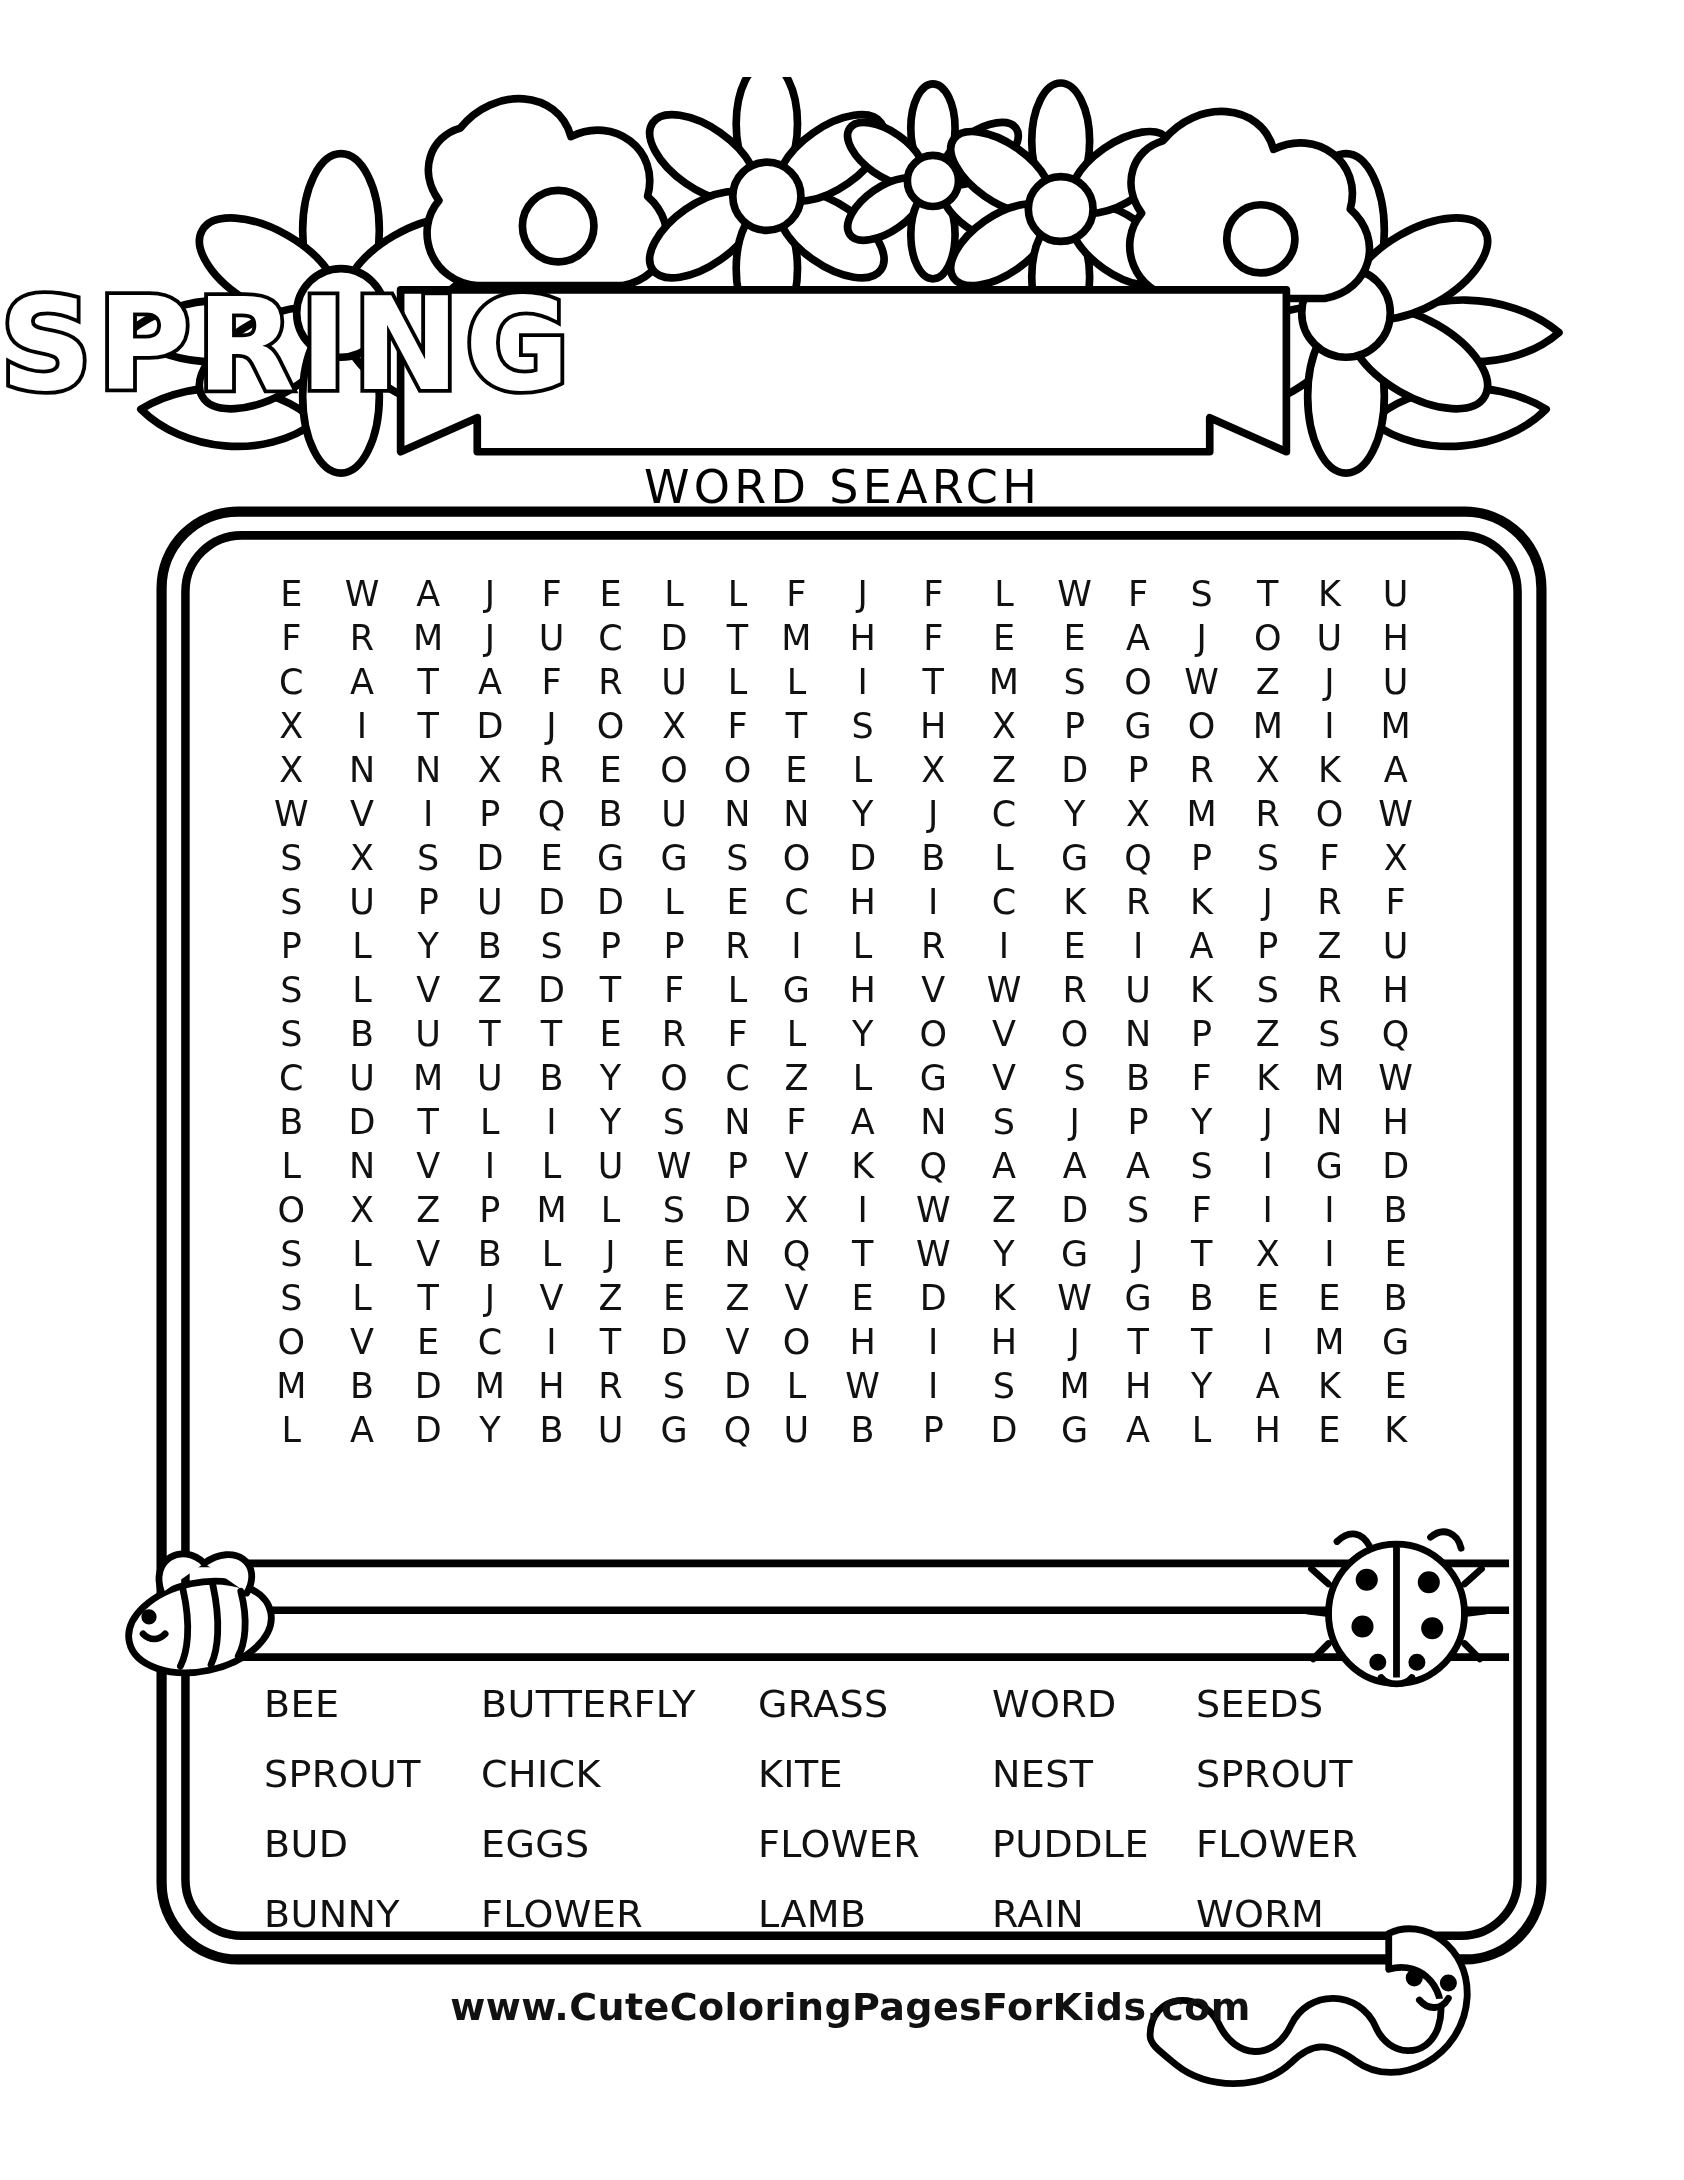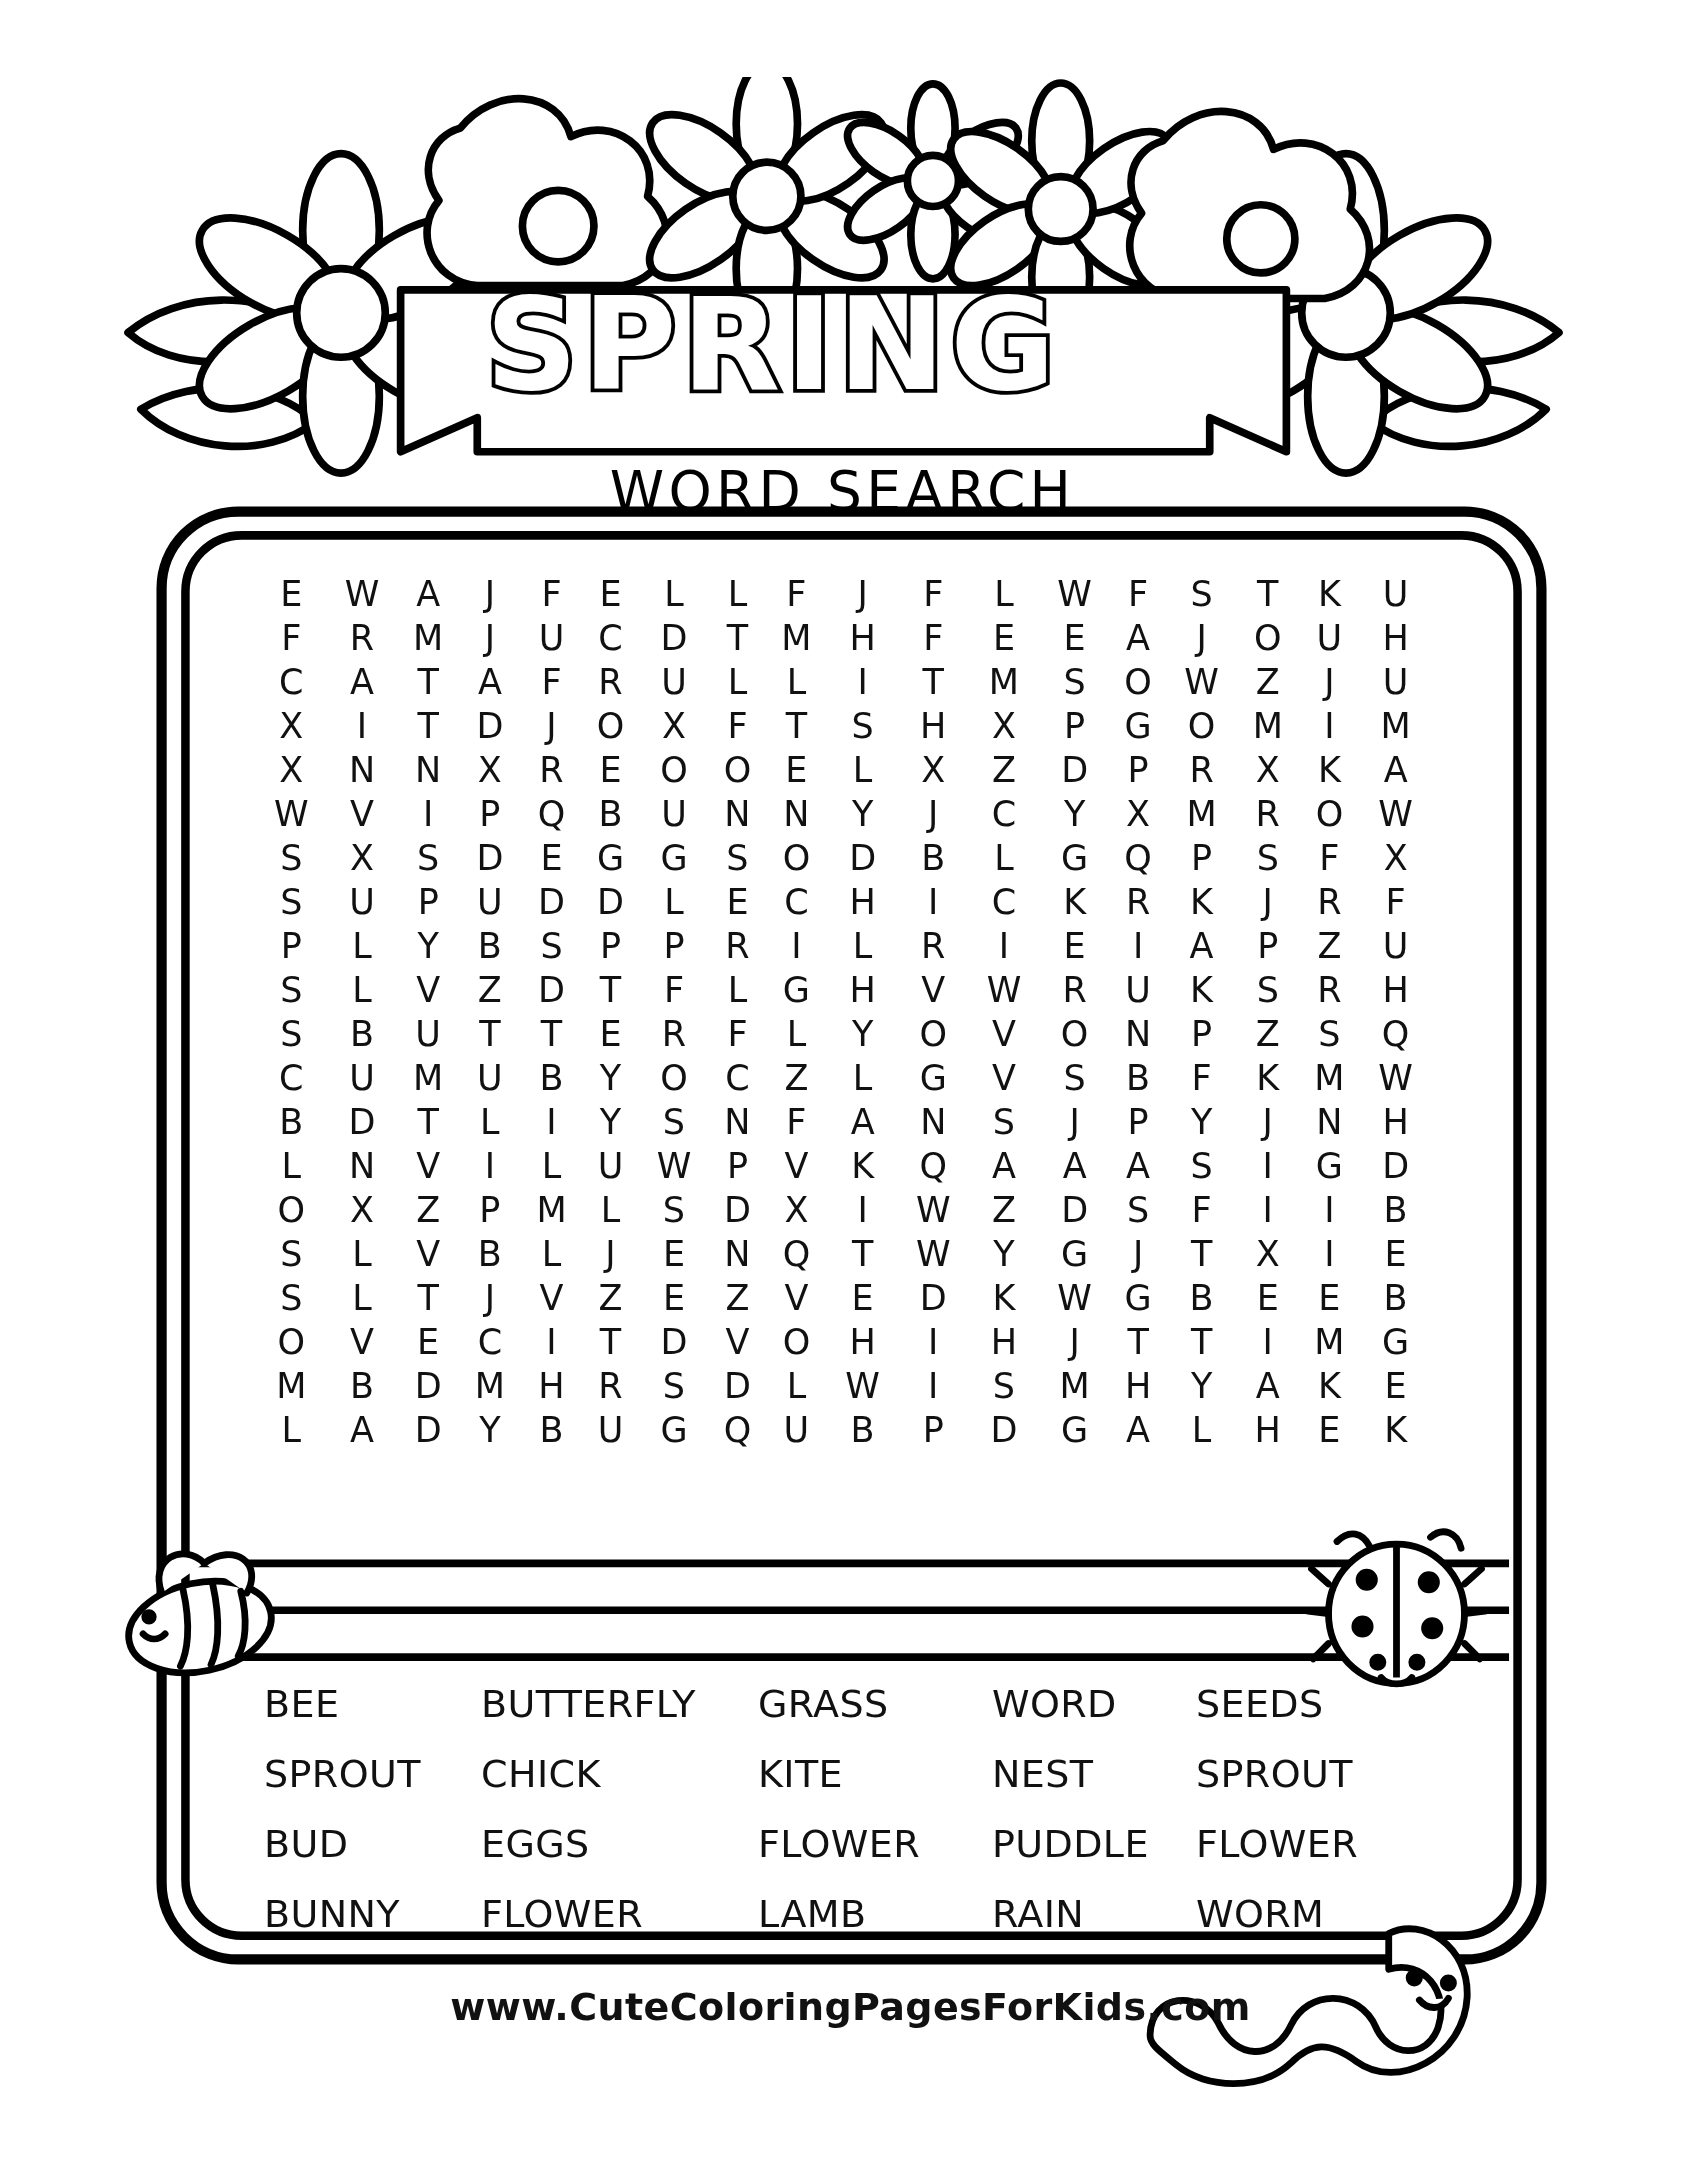--- a/index.html
+++ b/index.html
@@ -30,40 +30,39 @@
     height: 477px;
   }
   .header-art svg { display: block; width: 100%; height: 100%; }
 
   
   .title-main {
     position: absolute;
     top: 281px;
     left: 0;
     width: 1546px;
-    text-align: center;
     font-family: "DejaVu Sans", sans-serif;
     font-weight: bold;
     font-size: 128px;
     letter-spacing: 5.1px;
     color: #ffffff;
     -webkit-text-stroke: 7.7px #000;
     paint-order: stroke fill;
     pointer-events: none;
     line-height: 1;
   }
   .title-sub {
     position: absolute;
     top: 464px;
     left: 0;
     width: 1685px;
     text-align: center;
     font-family: "DejaVu Sans", sans-serif;
     font-weight: normal;
-    font-size: 55px;
+    font-size: 46px;
     letter-spacing: 4.3px;
     color: #000;
     line-height: 1;
   }
 
   
   .grid-wrap {
     position: absolute;
     top: 572px;
     left: 256px;

